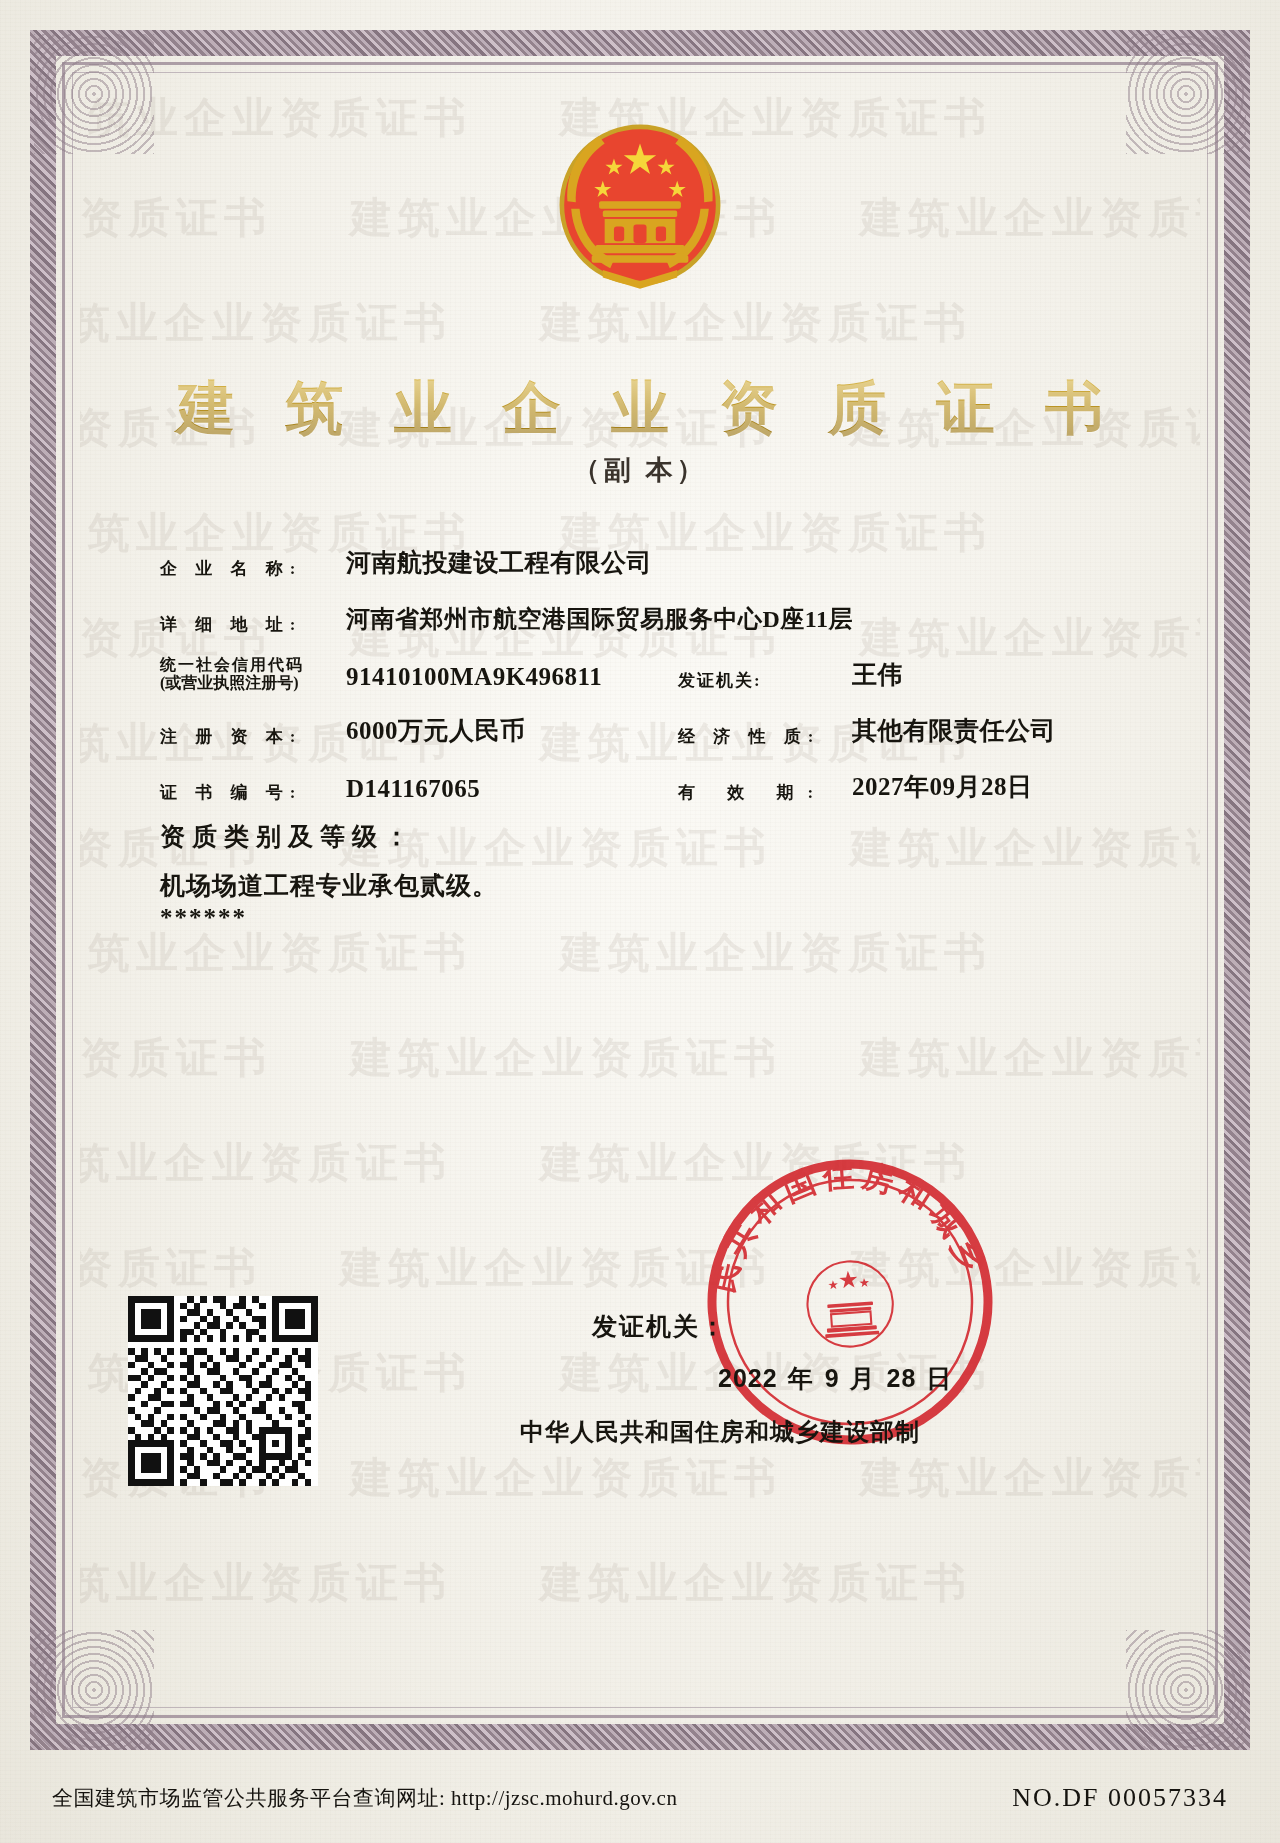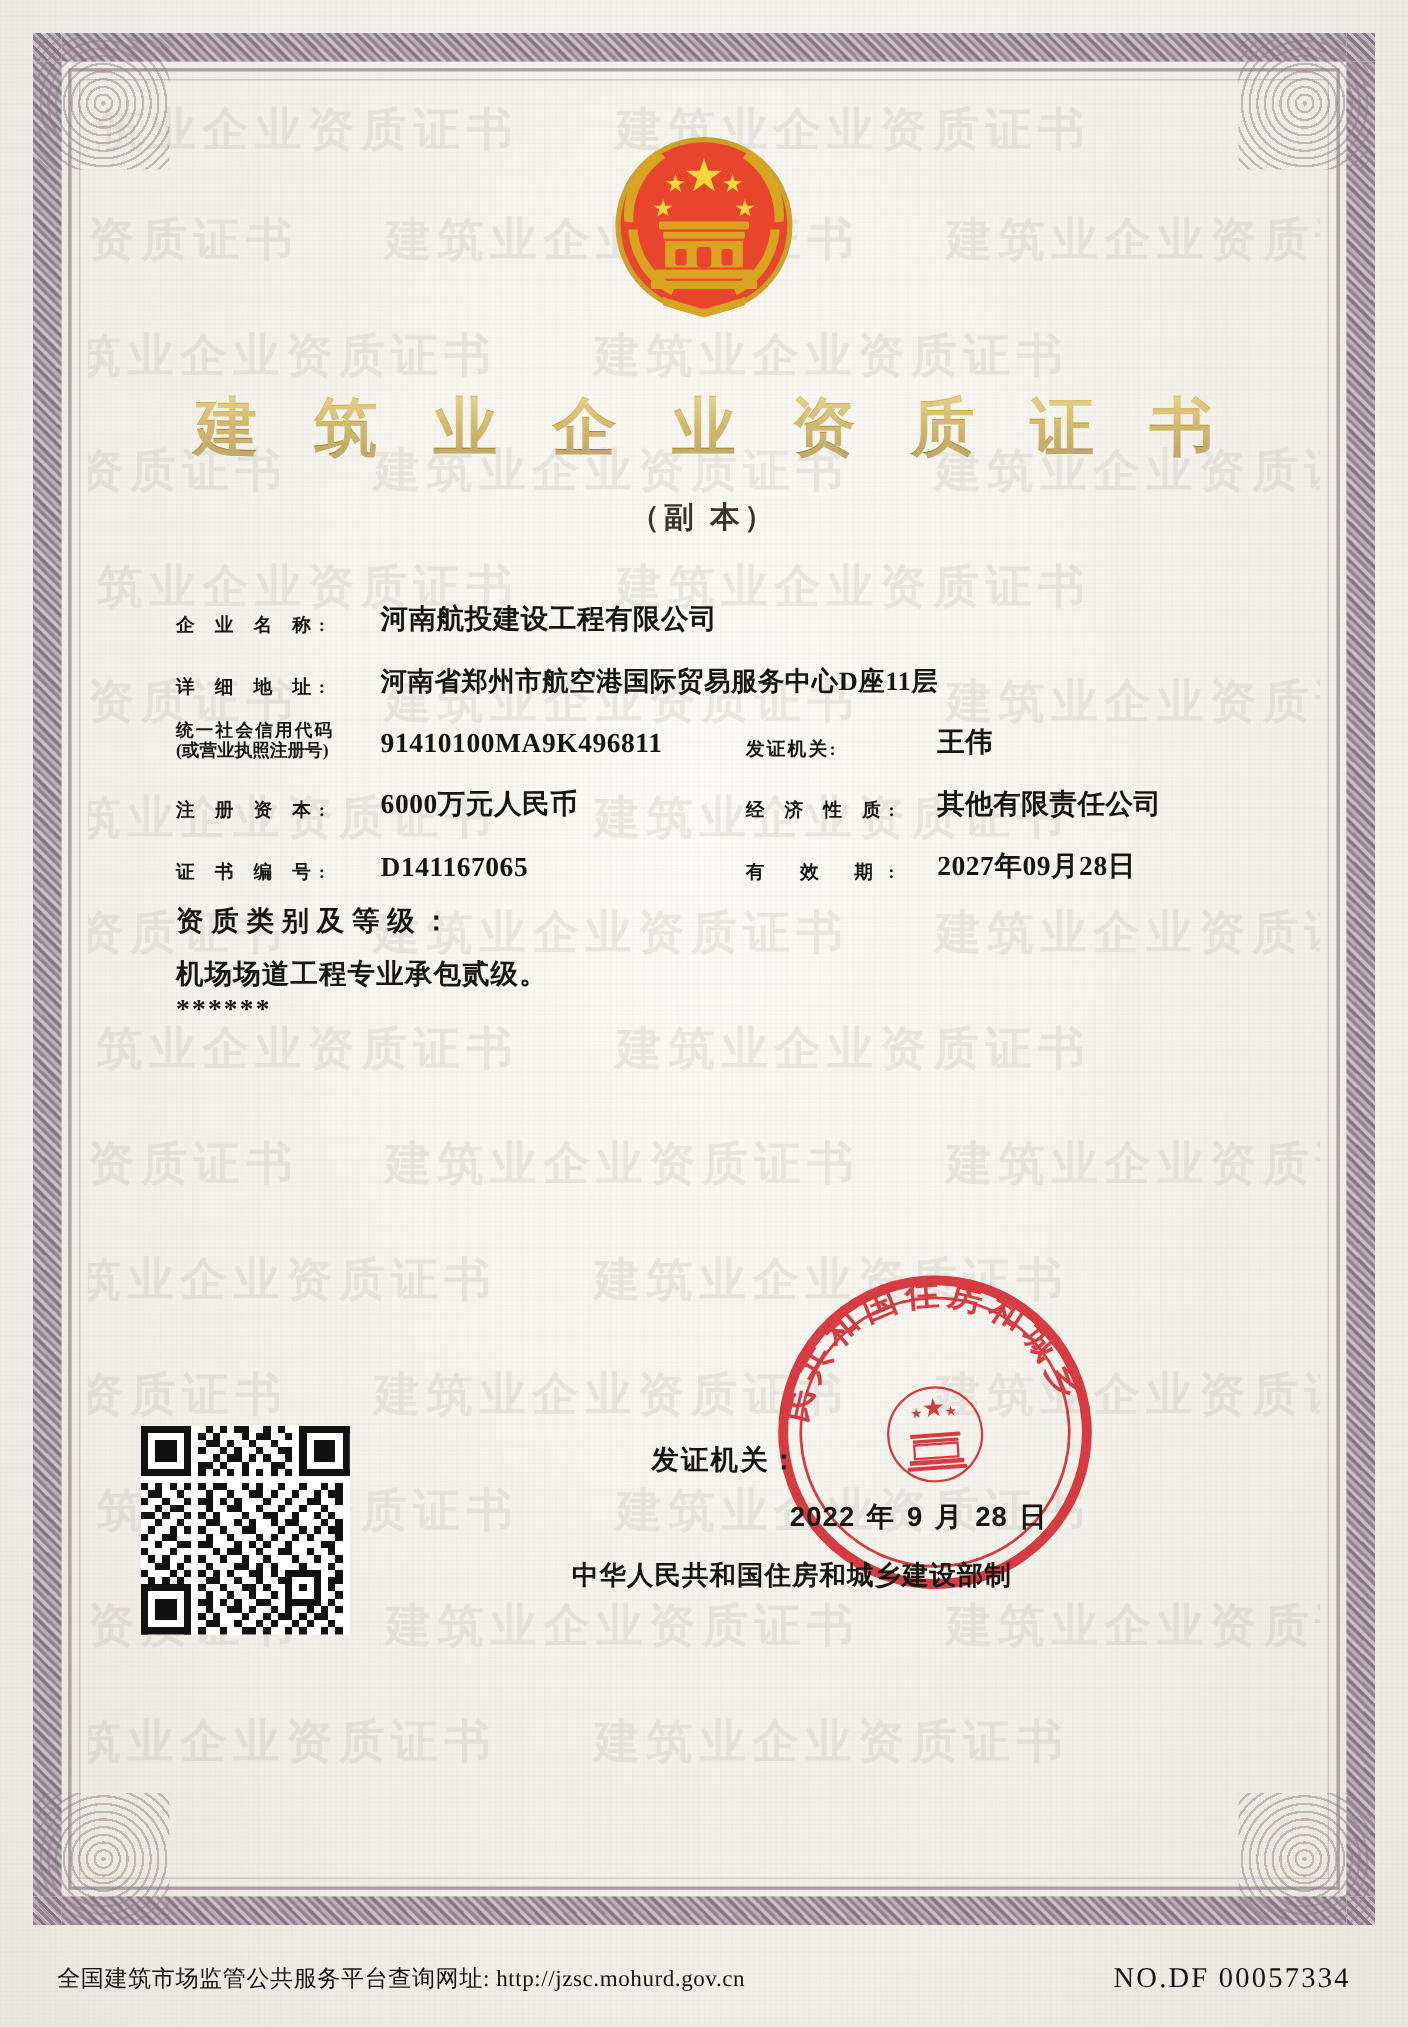--- a/index.html
+++ b/index.html
@@ -102,21 +102,21 @@
     left: 50%;
     transform: translateX(-50%);
     top: 112px;
     width: 186px;
     height: 186px;
   }
 
   
   .title {
     position: absolute;
-    top: 350px;
+    top: 370px;
     left: 0; right: 0;
     text-align: center;
     font-family: "Liberation Serif", "DejaVu Serif", serif;
     font-weight: 700;
     font-size: 58px;
     letter-spacing: 18px;
     padding-left: 18px;
     color: #b99320;
     background: linear-gradient(180deg, #e3c45e 0%, #bb9524 45%, #8f6d14 100%);
     -webkit-background-clip: text;

